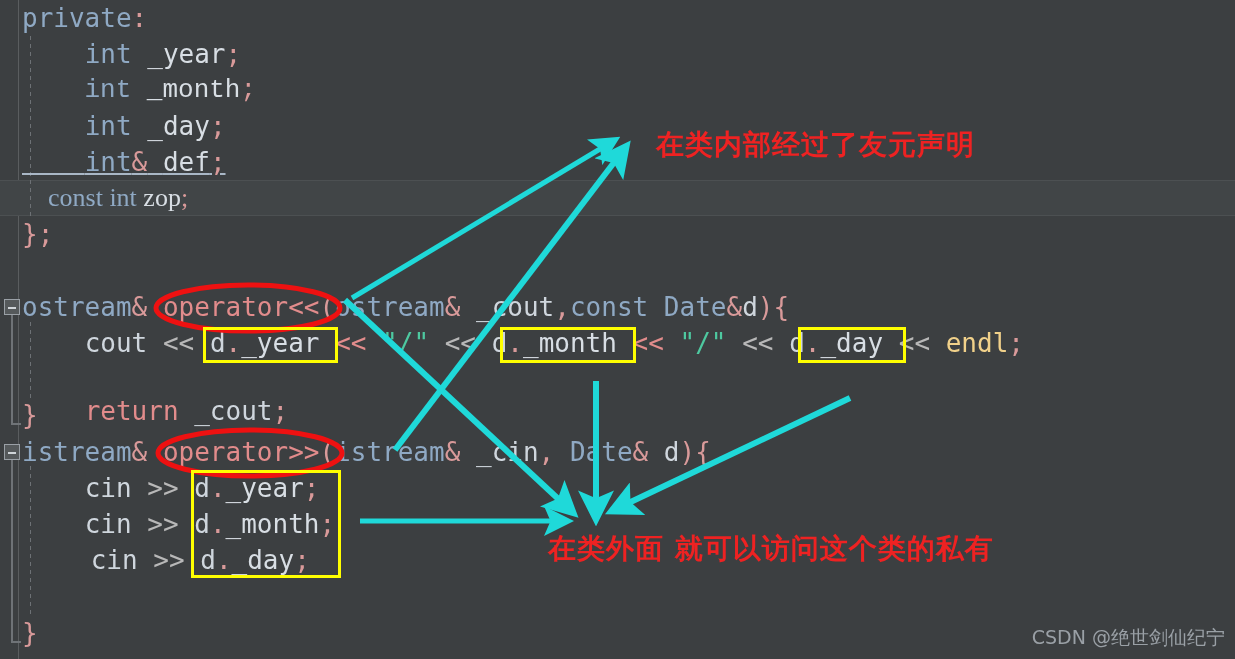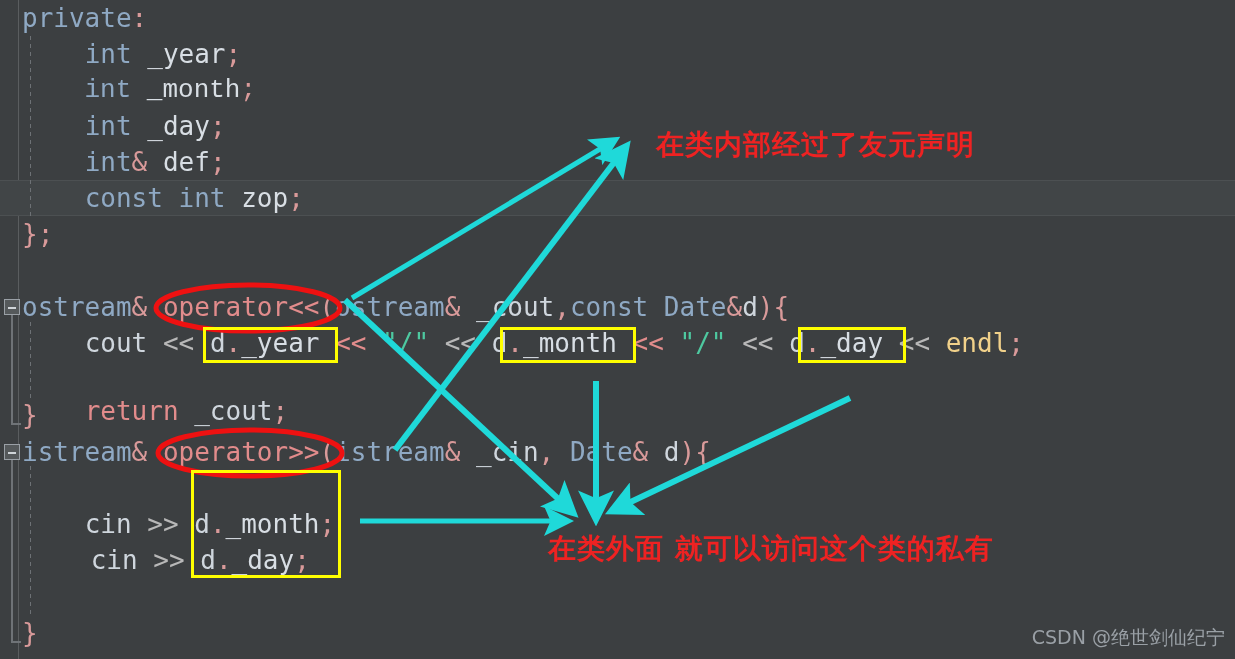--- a/index.html
+++ b/index.html
@@ -104,36 +104,37 @@
     <div class="fold-foot" style="left:11px;top:641px;"></div>
 
     <div class="code-line" style="top:0px;left:22px;"><span class="kw">private</span><span class="pun">:</span></div>
 
     <div class="code-line" style="top:36px;left:22px;">    <span class="kw">int</span> <span class="id">_year</span><span class="pun">;</span></div>
 
     <div class="code-line" style="top:72px;left:22px;font-family:Liberation Mono, monospace;">    <span class="kw">int</span> <span class="id">_month</span><span class="pun">;</span></div>
 
     <div class="code-line" style="top:108px;left:22px;">    <span class="kw">int</span> <span class="id">_day</span><span class="pun">;</span></div>
 
-    <div class="code-line" style="top:144px;left:22px;">    <span class="kw">int</span><span class="pun">&amp;</span> <span class="id">def</span><span class="pun">;</span></div>
+    <div class="code-line" style="top:144px;left:22px;text-decoration:underline;">    <span class="kw">int</span><span class="pun">&amp;</span> <span class="id">def</span><span class="pun">;</span></div>
 
-    <div class="code-line" style="top:180px;left:22px;">    <span class="kw">const</span> <span class="kw">int</span> <span class="id">zop</span><span class="pun">;</span></div>
+    <div class="code-line" style="top:180px;left:22px;font-family:Liberation Serif, serif;">    <span class="kw">const</span> <span class="kw">int</span> <span class="id">zop</span><span class="pun">;</span></div>
 
     <div class="code-line" style="top:216px;left:22px;"><span class="pun">};</span></div>
 
     <div class="code-line" style="top:289px;left:22px;"><span class="typ">ostream</span><span class="pun">&amp;</span> <span class="fn">operator</span><span class="fn">&lt;&lt;</span><span class="pun">(</span><span class="typ">ostream</span><span class="pun">&amp;</span> <span class="plain">_cout</span><span class="pun">,</span><span class="kw">const</span> <span class="typ">Date</span><span class="pun">&amp;</span><span class="plain">d</span><span class="pun">){</span></div>
 
     <div class="code-line" style="top:325px;left:22px;">    <span class="plain">cout</span> <span class="op">&lt;&lt;</span> <span class="plain">d</span><span class="pun">.</span><span class="id">_year</span> <span class="opr">&lt;&lt;</span> <span class="str">"/"</span> <span class="op">&lt;&lt;</span> <span class="plain">d</span><span class="pun">.</span><span class="id">_month</span> <span class="opr">&lt;&lt;</span> <span class="str">"/"</span> <span class="op">&lt;&lt;</span> <span class="plain">d</span><span class="pun">.</span><span class="id">_day</span> <span class="op">&lt;&lt;</span> <span class="endl">endl</span><span class="pun">;</span></div>
 
     <div class="code-line" style="top:361px;left:22px;margin-top:32px;">    <span class="fn">return</span> <span class="plain">_cout</span><span class="pun">;</span></div>
 
     <div class="code-line" style="top:397px;left:22px;"><span class="pun">}</span></div>
 
     <div class="code-line" style="top:434px;left:22px;"><span class="typ">istream</span><span class="pun">&amp;</span> <span class="fn">operator</span><span class="fn">&gt;&gt;</span><span class="pun">(</span><span class="typ">istream</span><span class="pun">&amp;</span> <span class="plain">_cin</span><span class="pun">,</span> <span class="typ">Date</span><span class="pun">&amp;</span> <span class="plain">d</span><span class="pun">){</span></div>
 
+    <div class="code-line" style="top:470px;left:22px;">    <span class="plain">cin</span> <span class="op">&gt;&gt;</span> <span class="plain">d</span><span class="pun">.</span><span class="id">_year</span><span class="pun">;</span></div>
 
     <div class="code-line" style="top:506px;left:22px;">    <span class="plain">cin</span> <span class="op">&gt;&gt;</span> <span class="plain">d</span><span class="pun">.</span><span class="id">_month</span><span class="pun">;</span></div>
 
     <div class="code-line" style="top:542px;left:28px;">    <span class="plain">cin</span> <span class="op">&gt;&gt;</span> <span class="plain">d</span><span class="pun">.</span><span class="id">_day</span><span class="pun">;</span></div>
 
 
     <div class="code-line" style="top:615px;left:22px;"><span class="pun">}</span></div>
   </div>
 
   <svg class="overlay-svg" viewBox="0 0 1235 659">

